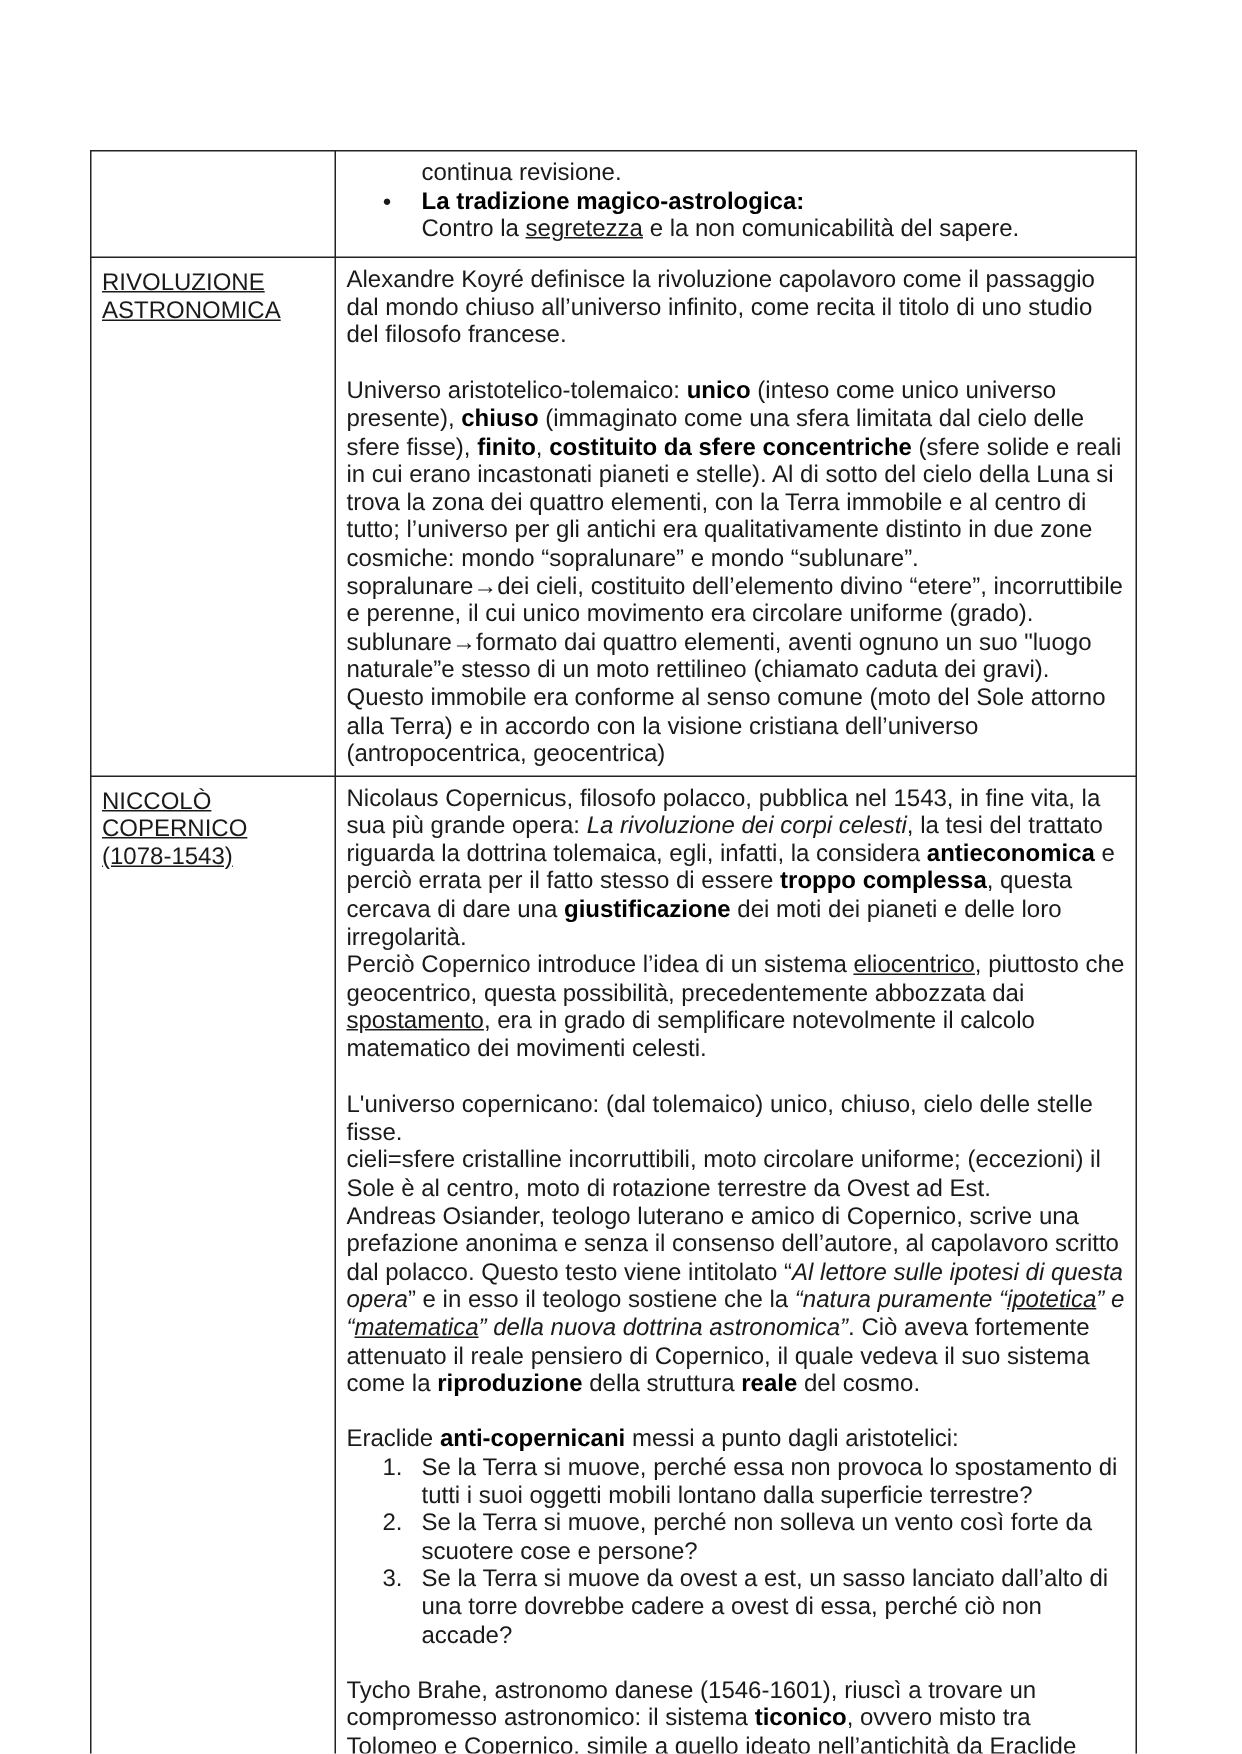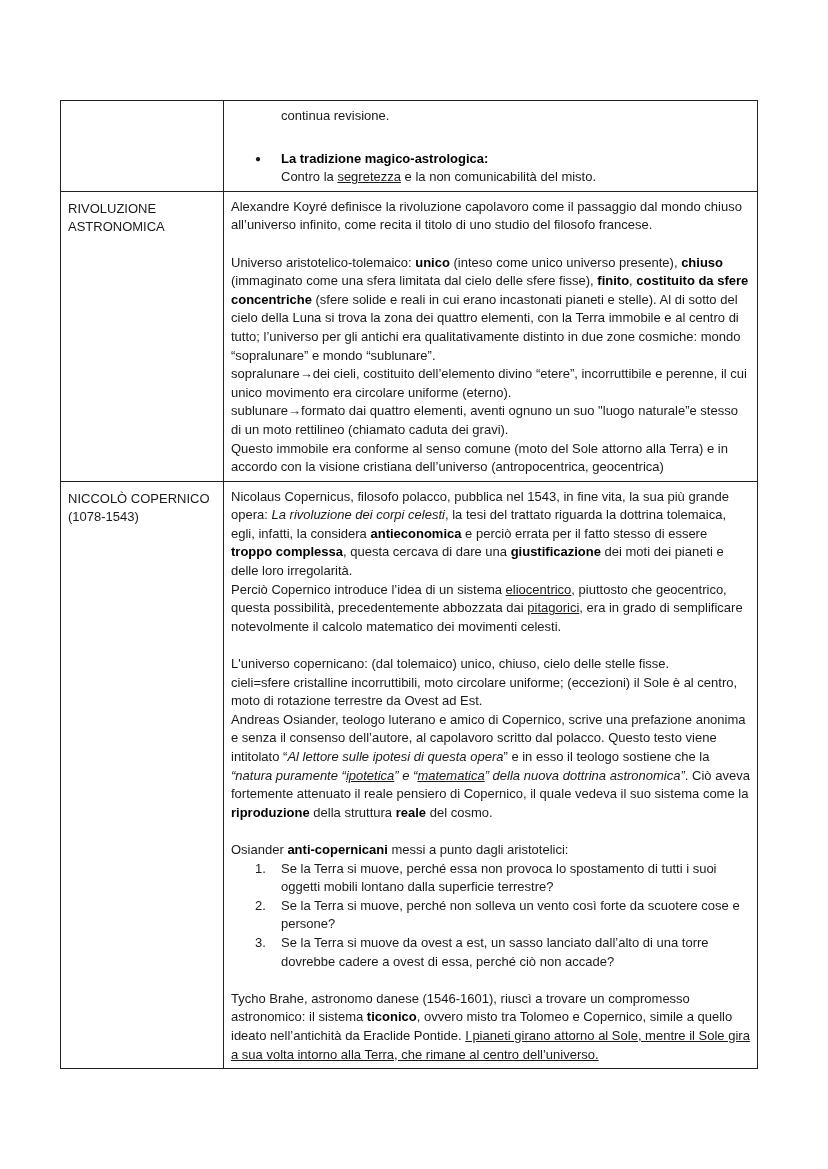--- a/index.html
+++ b/index.html
@@ -2,30 +2,30 @@
 <html><head>
 <meta charset="utf-8">
 <style>
   html, body { margin: 0; padding: 0; background: #ffffff; }
   body { width: 828px; height: 1169px; position: relative; overflow: hidden;
          font-family: "Liberation Sans", "DejaVu Sans", sans-serif; color: #1a1a1a; }
   .page { position: absolute; left: 0; top: 0; width: 828px; height: 1169px; background: #fff; }
   table.notes { position: absolute; left: 60px; top: 100px; width: 696px;
                 border-collapse: collapse; table-layout: fixed; }
   table.notes td { border: 1.5px solid #222; vertical-align: top;
-                   font-size: 13px; line-height: 18.6px; padding: 6px 7px 4px 7px; }
+                   font-size: 16px; line-height: 18.6px; padding: 6px 7px 4px 7px; }
   td.topic { width: 148px; }
   td.body { width: 519px; }
-  .topic-label { white-space: pre-line; display: block; padding-top: 2px; }
+  .topic-label { white-space: pre-line; display: block; padding-top: 2px; text-decoration: underline; }
   p { margin: 0; }
   .gap { height: 18.6px; }
   b { font-weight: bold; color: #000; }
   u { text-decoration: underline; }
   ul.bullets { margin: 0; padding: 0 0 0 50px; list-style: none; }
-  ul.bullets li { position: relative; margin-top: 24px; }
+  ul.bullets li { position: relative; }
   ul.bullets li::before { content: "\25CF"; position: absolute; left: -26px; top: 0; font-size: 10px; }
   ol.quesiti { margin: 0; padding: 0 0 0 50px; list-style: none; }
   ol.quesiti li { position: relative; }
   ol.quesiti li .num { position: absolute; left: -26px; }
   .row1 td { height: 60px; padding-top: 4px; }
 </style>
 </head>
 <body>
 
 <div class="page">
@@ -34,55 +34,55 @@
     <tbody>
         <tr class="row1">
       <td class="topic">
         <span class="topic-label"></span>
       </td>
       <td class="body">
         <p style="padding-left:50px">continua revisione.</p>
         <ul class="bullets">
           <li>
             <b>La tradizione magico-astrologica:</b><br>
-            <span>Contro la </span><u>segretezza</u><span> e la non comunicabilità del misto.</span>
+            <span>Contro la </span><u>segretezza</u><span> e la non comunicabilità del sapere.</span>
           </li>
         </ul>
       </td>
     </tr>
 
     <tr>
       <td class="topic">
         <span class="topic-label">RIVOLUZIONE
 ASTRONOMICA</span>
       </td>
       <td class="body">
         <p>Alexandre Koyré definisce la rivoluzione capolavoro come il passaggio dal mondo chiuso all’universo infinito, come recita il titolo di uno studio del filosofo francese.</p>
         <div class="gap"></div>
         <p><span>Universo aristotelico-tolemaico: </span><b>unico</b><span> (inteso come unico universo presente), </span><b>chiuso</b><span> (immaginato come una sfera limitata dal cielo delle sfere fisse), </span><b>finito</b><span>, </span><b>costituito da sfere concentriche</b><span> (sfere solide e reali in cui erano incastonati pianeti e stelle).  Al di sotto del cielo della Luna si trova la zona dei quattro elementi, con la Terra immobile e al centro di tutto; l’universo per gli antichi era qualitativamente distinto in due zone cosmiche: mondo “sopralunare” e mondo “sublunare”.</span></p>
-        <p>sopralunare→dei cieli, costituito dell’elemento divino “etere”, incorruttibile e perenne, il cui unico movimento era circolare uniforme (eterno).</p>
+        <p>sopralunare→dei cieli, costituito dell’elemento divino “etere”, incorruttibile e perenne, il cui unico movimento era circolare uniforme (grado).</p>
         <p>sublunare→formato dai quattro elementi, aventi ognuno un suo "luogo naturale”e stesso di un moto rettilineo (chiamato caduta dei gravi).</p>
         <p>Questo immobile era conforme al senso comune (moto del Sole attorno alla Terra) e in accordo con la visione cristiana dell’universo (antropocentrica, geocentrica)</p>
       </td>
     </tr>
 
     <tr>
       <td class="topic">
         <span class="topic-label">NICCOLÒ COPERNICO
 (1078-1543)</span>
       </td>
       <td class="body">
         <p><span>Nicolaus Copernicus, filosofo polacco, pubblica nel 1543, in fine vita, la sua più grande opera: </span><i>La rivoluzione dei corpi celesti</i><span>, la tesi del trattato riguarda la dottrina tolemaica, egli, infatti, la considera </span><b>antieconomica</b><span> e perciò errata per il fatto stesso di essere </span><b>troppo complessa</b><span>, questa cercava di dare una </span><b>giustificazione</b><span> dei moti dei pianeti e delle loro irregolarità.</span></p>
-        <p><span>Perciò Copernico introduce l’idea di un sistema </span><u>eliocentrico</u><span>, piuttosto che geocentrico, questa possibilità, precedentemente abbozzata dai </span><u>pitagorici</u><span>, era in grado di semplificare notevolmente il calcolo matematico dei movimenti celesti.</span></p>
+        <p><span>Perciò Copernico introduce l’idea di un sistema </span><u>eliocentrico</u><span>, piuttosto che geocentrico, questa possibilità, precedentemente abbozzata dai </span><u>spostamento</u><span>, era in grado di semplificare notevolmente il calcolo matematico dei movimenti celesti.</span></p>
         <div class="gap"></div>
         <p>L'universo copernicano: (dal tolemaico) unico, chiuso, cielo delle stelle fisse.</p>
         <p>cieli=sfere cristalline incorruttibili, moto circolare uniforme; (eccezioni) il Sole è al centro, moto di rotazione terrestre da Ovest ad Est.</p>
         <p><span>Andreas Osiander, teologo luterano e amico di Copernico, scrive una prefazione anonima e senza il consenso dell’autore, al capolavoro scritto dal polacco. Questo testo viene intitolato “</span><i>Al lettore sulle ipotesi di questa opera</i><span>” e in esso il teologo sostiene che la </span><i><span>“natura puramente “</span><u>ipotetica</u><span>” e “</span><u>matematica</u><span>” della nuova dottrina astronomica”</span></i><span>. Ciò aveva fortemente attenuato il reale pensiero di Copernico, il quale vedeva il suo sistema come la </span><b>riproduzione</b><span> della struttura </span><b>reale</b><span> del cosmo.</span></p>
         <div class="gap"></div>
-        <p><span>Osiander </span><b>anti-copernicani</b><span> messi a punto dagli aristotelici:</span></p>
+        <p><span>Eraclide </span><b>anti-copernicani</b><span> messi a punto dagli aristotelici:</span></p>
         <ol class="quesiti">
           <li><span class="num">1.</span><span>Se la Terra si muove, perché essa non provoca lo spostamento di tutti i suoi oggetti mobili lontano dalla superficie terrestre?</span></li>
           <li><span class="num">2.</span><span>Se la Terra si muove, perché non solleva un vento così forte da scuotere cose e persone?</span></li>
           <li><span class="num">3.</span><span>Se la Terra si muove da ovest a est, un sasso lanciato dall’alto di una torre dovrebbe cadere a ovest di essa, perché ciò non accade?</span></li>
         </ol>
         <div class="gap"></div>
         <p><span>Tycho Brahe, astronomo danese (1546-1601), riuscì a trovare un compromesso astronomico: il sistema </span><b>ticonico</b><span>, ovvero misto tra Tolomeo e Copernico, simile a quello ideato nell’antichità da Eraclide Pontide. </span><u>I pianeti girano attorno al Sole, mentre il Sole gira a sua volta intorno alla Terra, che rimane al centro dell’universo.</u></p>
       </td>
     </tr>
   </tbody>

